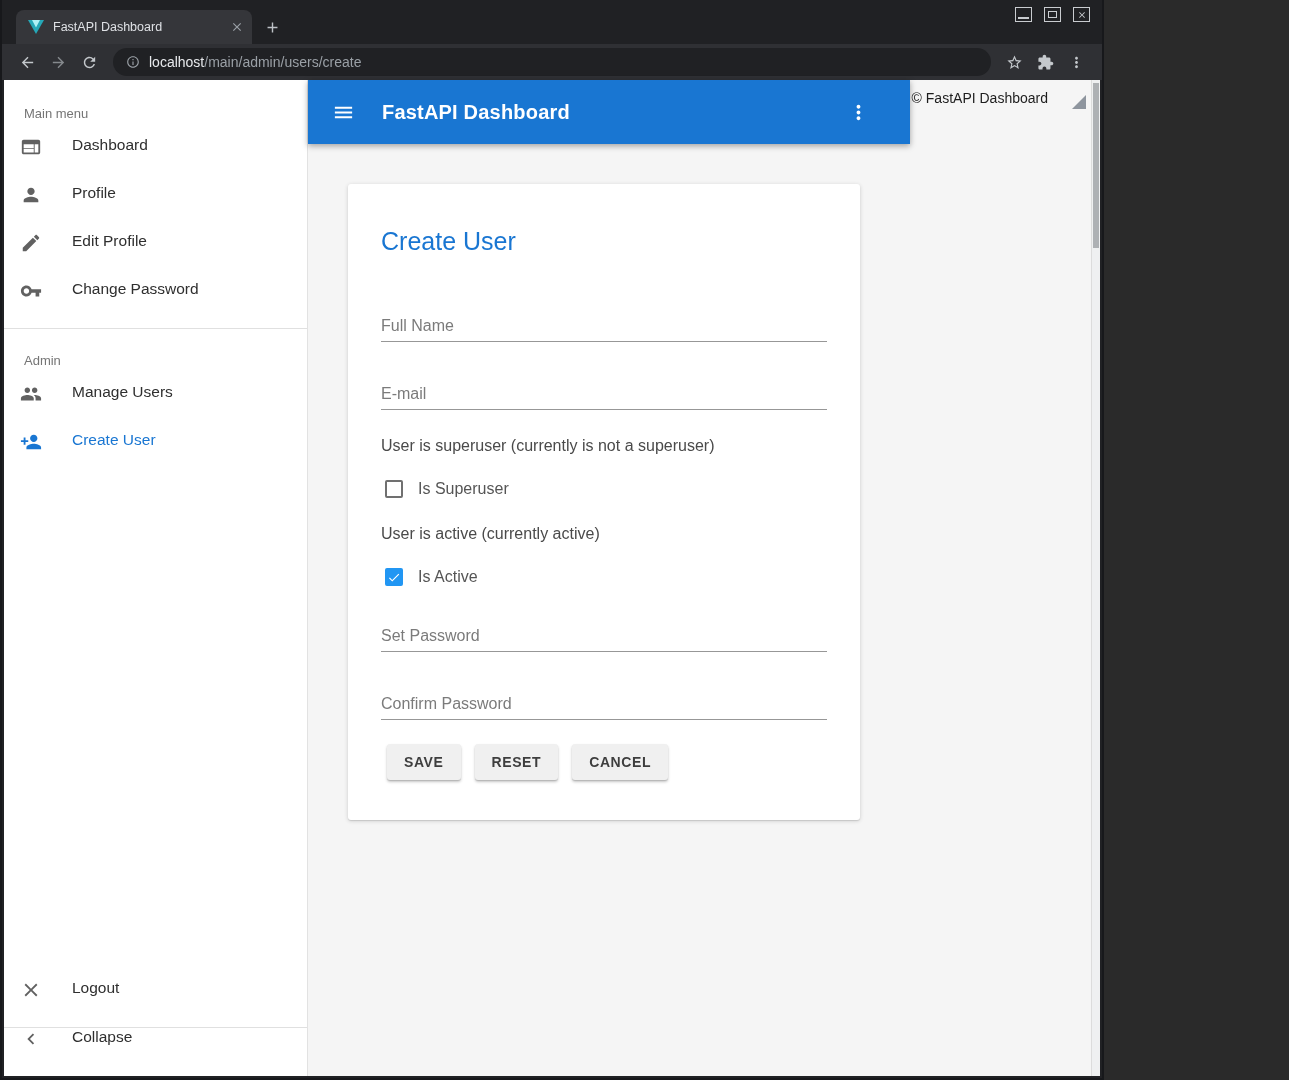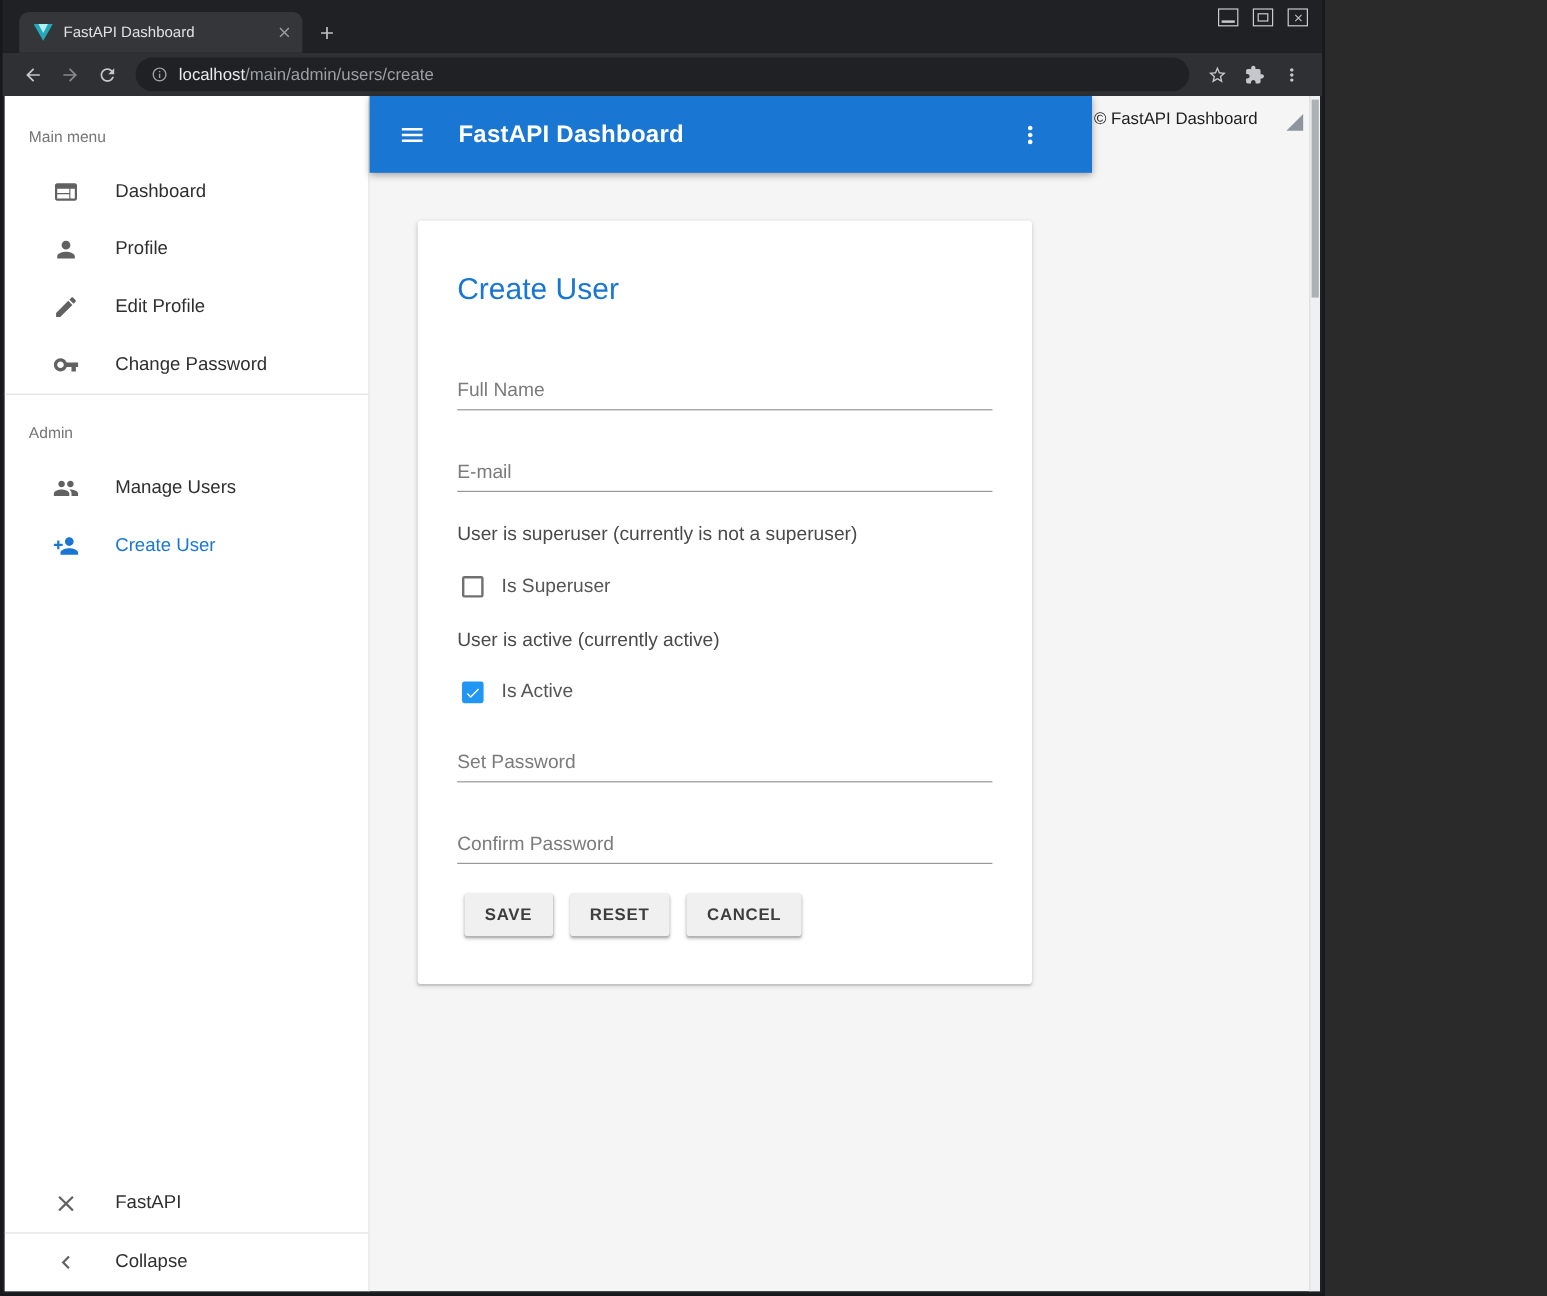--- a/index.html
+++ b/index.html
@@ -37,21 +37,21 @@
   .path{color:#9aa0a6}
 
   
   .viewport{position:absolute;left:2px;right:2px;top:80px;bottom:2px;display:flex;flex-direction:row;background:#f5f5f5}
   .body-row{flex:1;display:flex;min-height:0}
 
   
   .sidebar{width:304px;background:#fff;border-right:1px solid #e2e2e2;display:flex;flex-direction:column;padding-top:10px;flex:none}
   .subheader{height:46px;display:flex;align-items:center;padding-left:20px;font-size:13px;color:#757575}
   .subheader.second{margin-top:8px}
-  .nav-item{height:48px;display:flex;align-items:center;padding-left:40px;cursor:pointer}
+  .nav-item{height:48px;display:flex;align-items:flex-start;padding-left:16px;cursor:pointer}
   .nav-icon{width:22px;display:flex;flex:none}
   .nav-icon svg{width:22px;height:22px;fill:#616161}
   .nav-label{margin-left:30px;font-size:15.5px;color:#2f2f2f}
   .nav-item.active .nav-label{color:#1976d2}
   .nav-item.active svg{fill:#1976d2}
   .divider{height:1px;background:#e0e0e0}
   .sb-spacer{flex:1}
 
   
   .main{flex:1;display:flex;flex-direction:column;min-width:0}
@@ -241,21 +241,21 @@
         </div>
 
         <div class="sb-spacer"></div>
 
         <div class="nav-item">
           <span class="nav-icon">
             <svg viewBox="0 0 24 24">
                 <path d="M19 6.41 17.59 5 12 10.59 6.41 5 5 6.41 10.59 12 5 17.59 6.41 19 12 13.41 17.59 19 19 17.59 13.41 12z"></path>
               </svg>
           </span>
-          <span class="nav-label">FastAPI</span>
+          <span class="nav-label">Logout</span>
         </div>
 
         <div class="divider"></div>
 
         <div class="nav-item">
           <span class="nav-icon">
             <svg viewBox="0 0 24 24">
                 <path d="M15.41 7.41 14 6l-6 6 6 6 1.41-1.41L10.83 12z"></path>
               </svg>
           </span>

